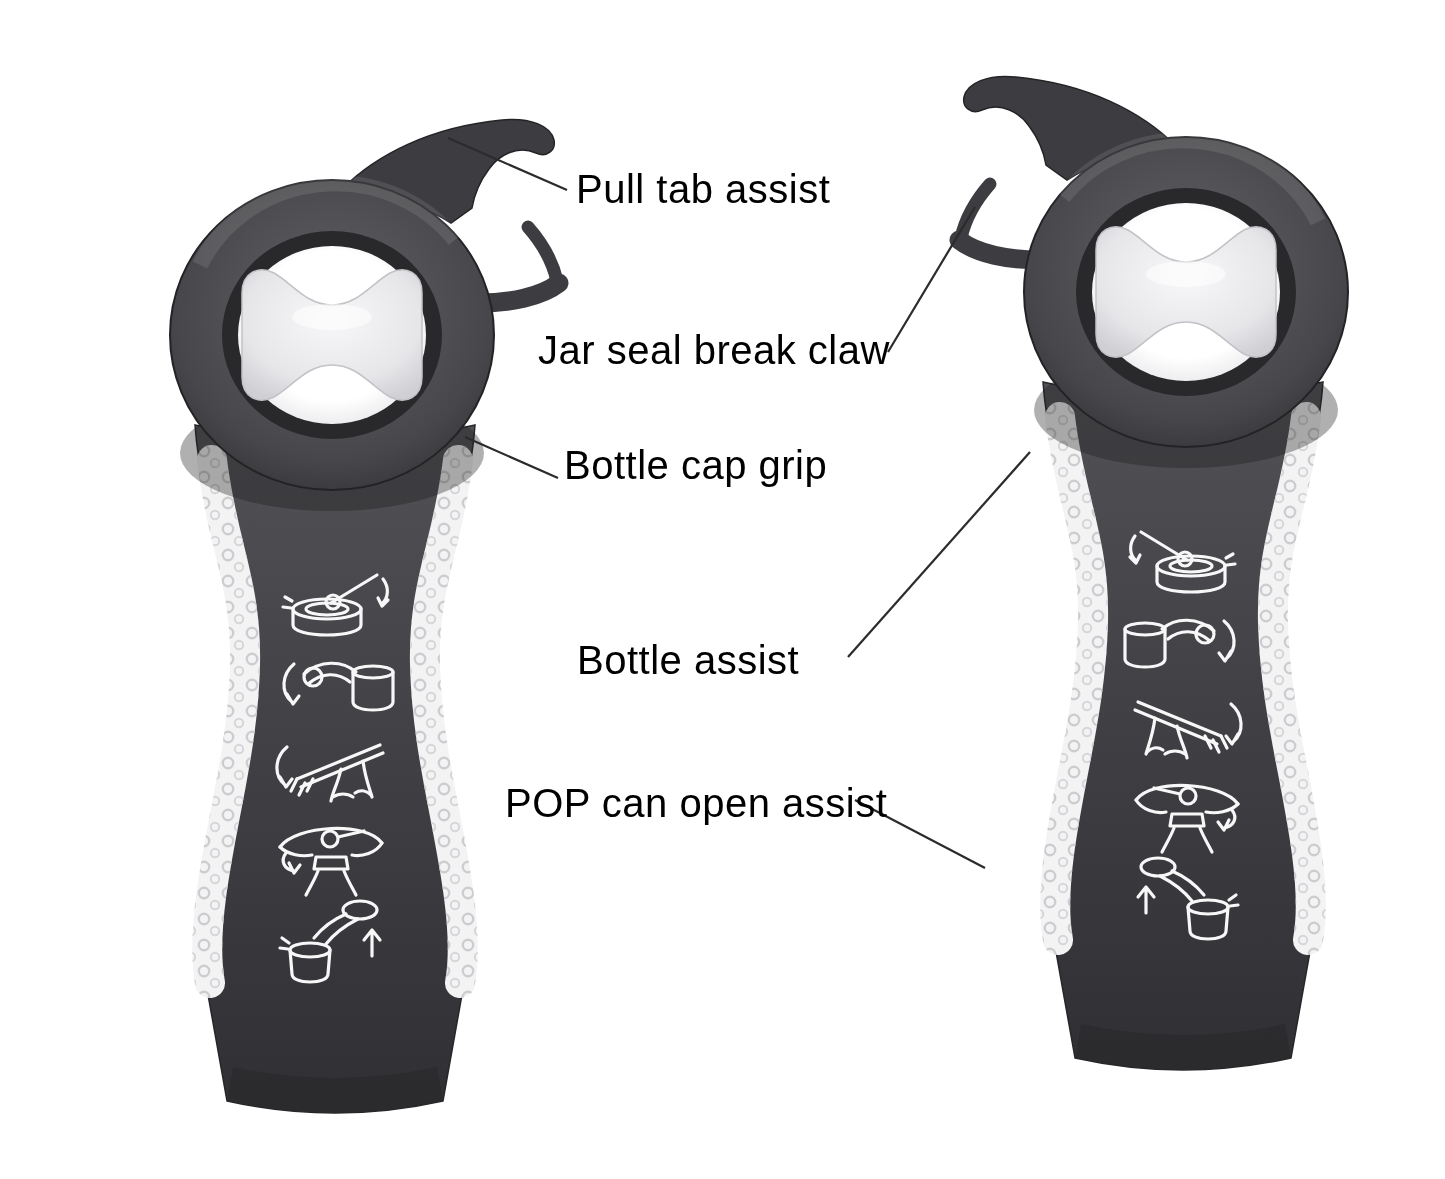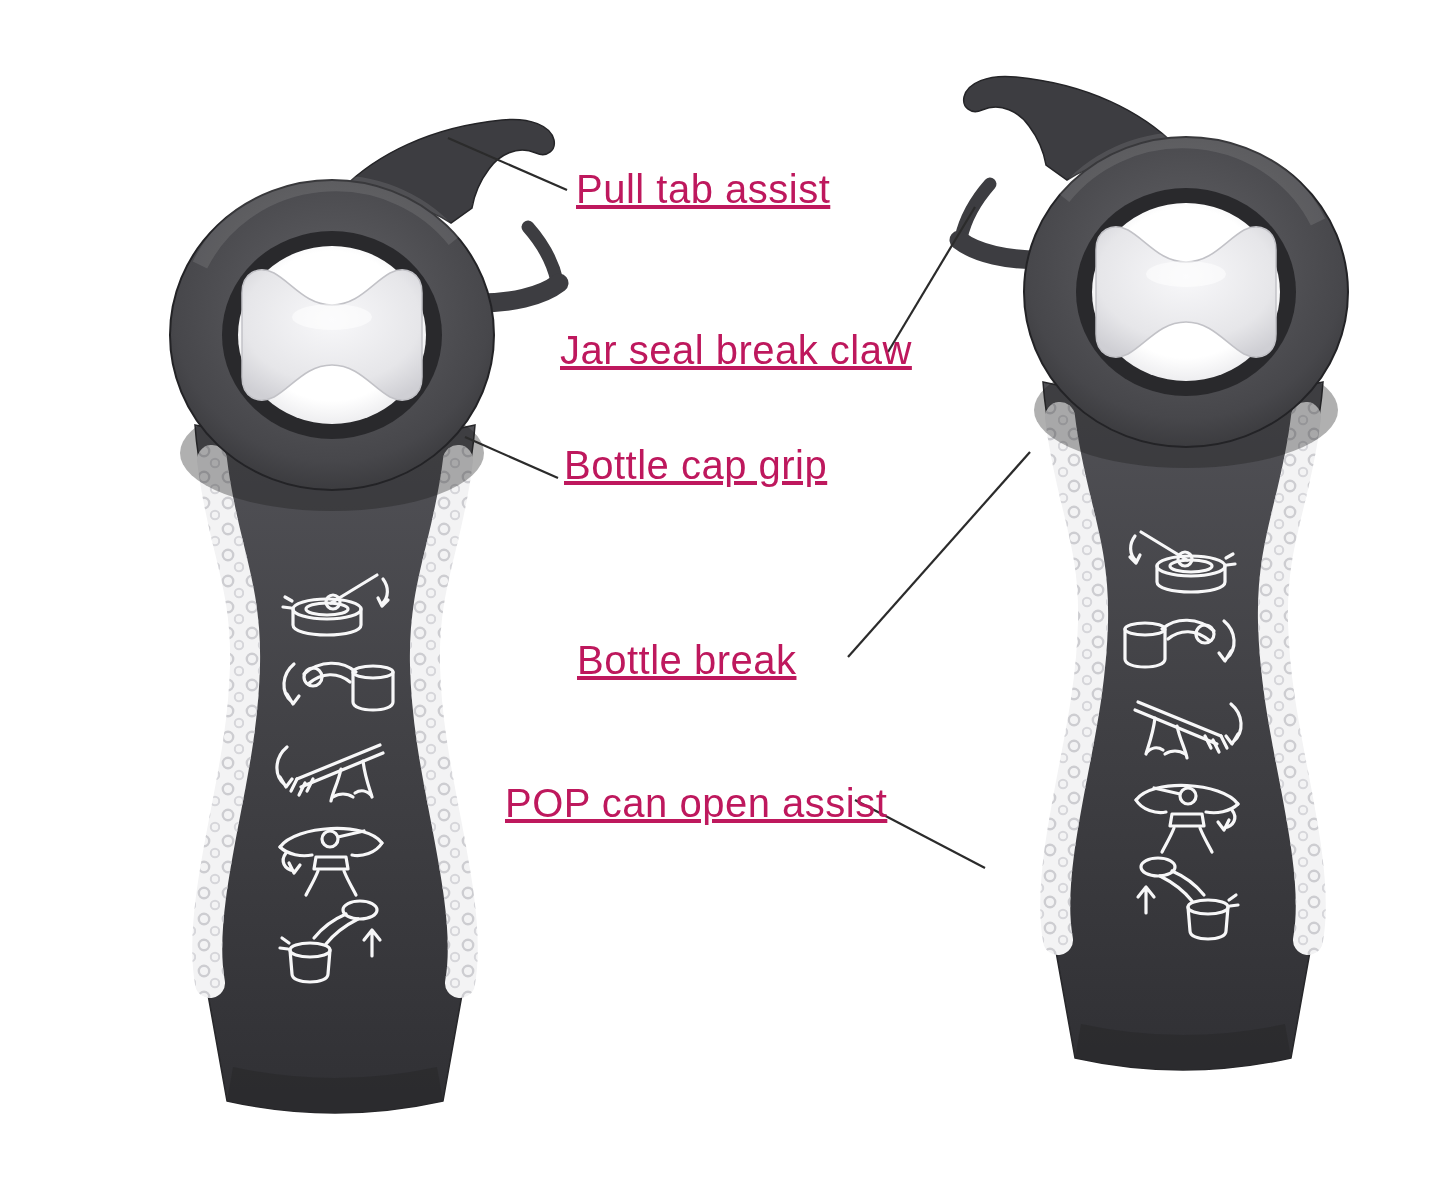--- a/index.html
+++ b/index.html
@@ -8,25 +8,25 @@
     background:#ffffff;
     font-family:"Liberation Sans",sans-serif;
   }
   .stage{position:absolute;inset:0;}
   .tool{position:absolute;width:470px;height:1010px;}
   .tool-left{left:100px;top:105px;}
   .tool-right{left:948px;top:62px;transform:scaleX(-1);}
   .leaders{position:absolute;left:0;top:0;width:1445px;height:1179px;pointer-events:none;}
   .leaders line{stroke:#2b2b2b;stroke-width:2.2;}
   .label{
-    position:absolute;font-size:40px;line-height:1.15;color:#be185d;
-    letter-spacing:0.5px;white-space:nowrap;font-weight:400;text-decoration:underline;
+    position:absolute;font-size:40px;line-height:1.15;color:#000000;
+    letter-spacing:0.5px;white-space:nowrap;font-weight:400;
   }
   #label-pull-tab{left:576px;top:166px;}
-  #label-jar-claw{left:560px;top:327px;}
+  #label-jar-claw{left:538px;top:327px;}
   #label-cap-grip{left:564px;top:442px;}
   #label-bottle-opener{left:577px;top:637px;}
   #label-pop-can{left:505px;top:772px;margin-top:8px;}
   .defs-holder{position:absolute;width:0;height:0;}
 </style>
 </head>
 <body>
 
 <div class="stage">
 
@@ -155,16 +155,16 @@
     <line x1="567" y1="190" x2="448" y2="138"></line>
     <line x1="888" y1="352" x2="975" y2="207"></line>
     <line x1="558" y1="478" x2="465" y2="437"></line>
     <line x1="848" y1="657" x2="1030" y2="452"></line>
     <line x1="855" y1="800" x2="985" y2="868"></line>
   </svg>
 
   <div class="label" id="label-pull-tab">Pull tab assist</div>
   <div class="label" id="label-jar-claw">Jar seal break claw</div>
   <div class="label" id="label-cap-grip">Bottle cap grip</div>
-  <div class="label" id="label-bottle-opener">Bottle break</div>
+  <div class="label" id="label-bottle-opener">Bottle assist</div>
   <div class="label" id="label-pop-can">POP can open assist</div>
 
 </div>
 
 </body></html>

